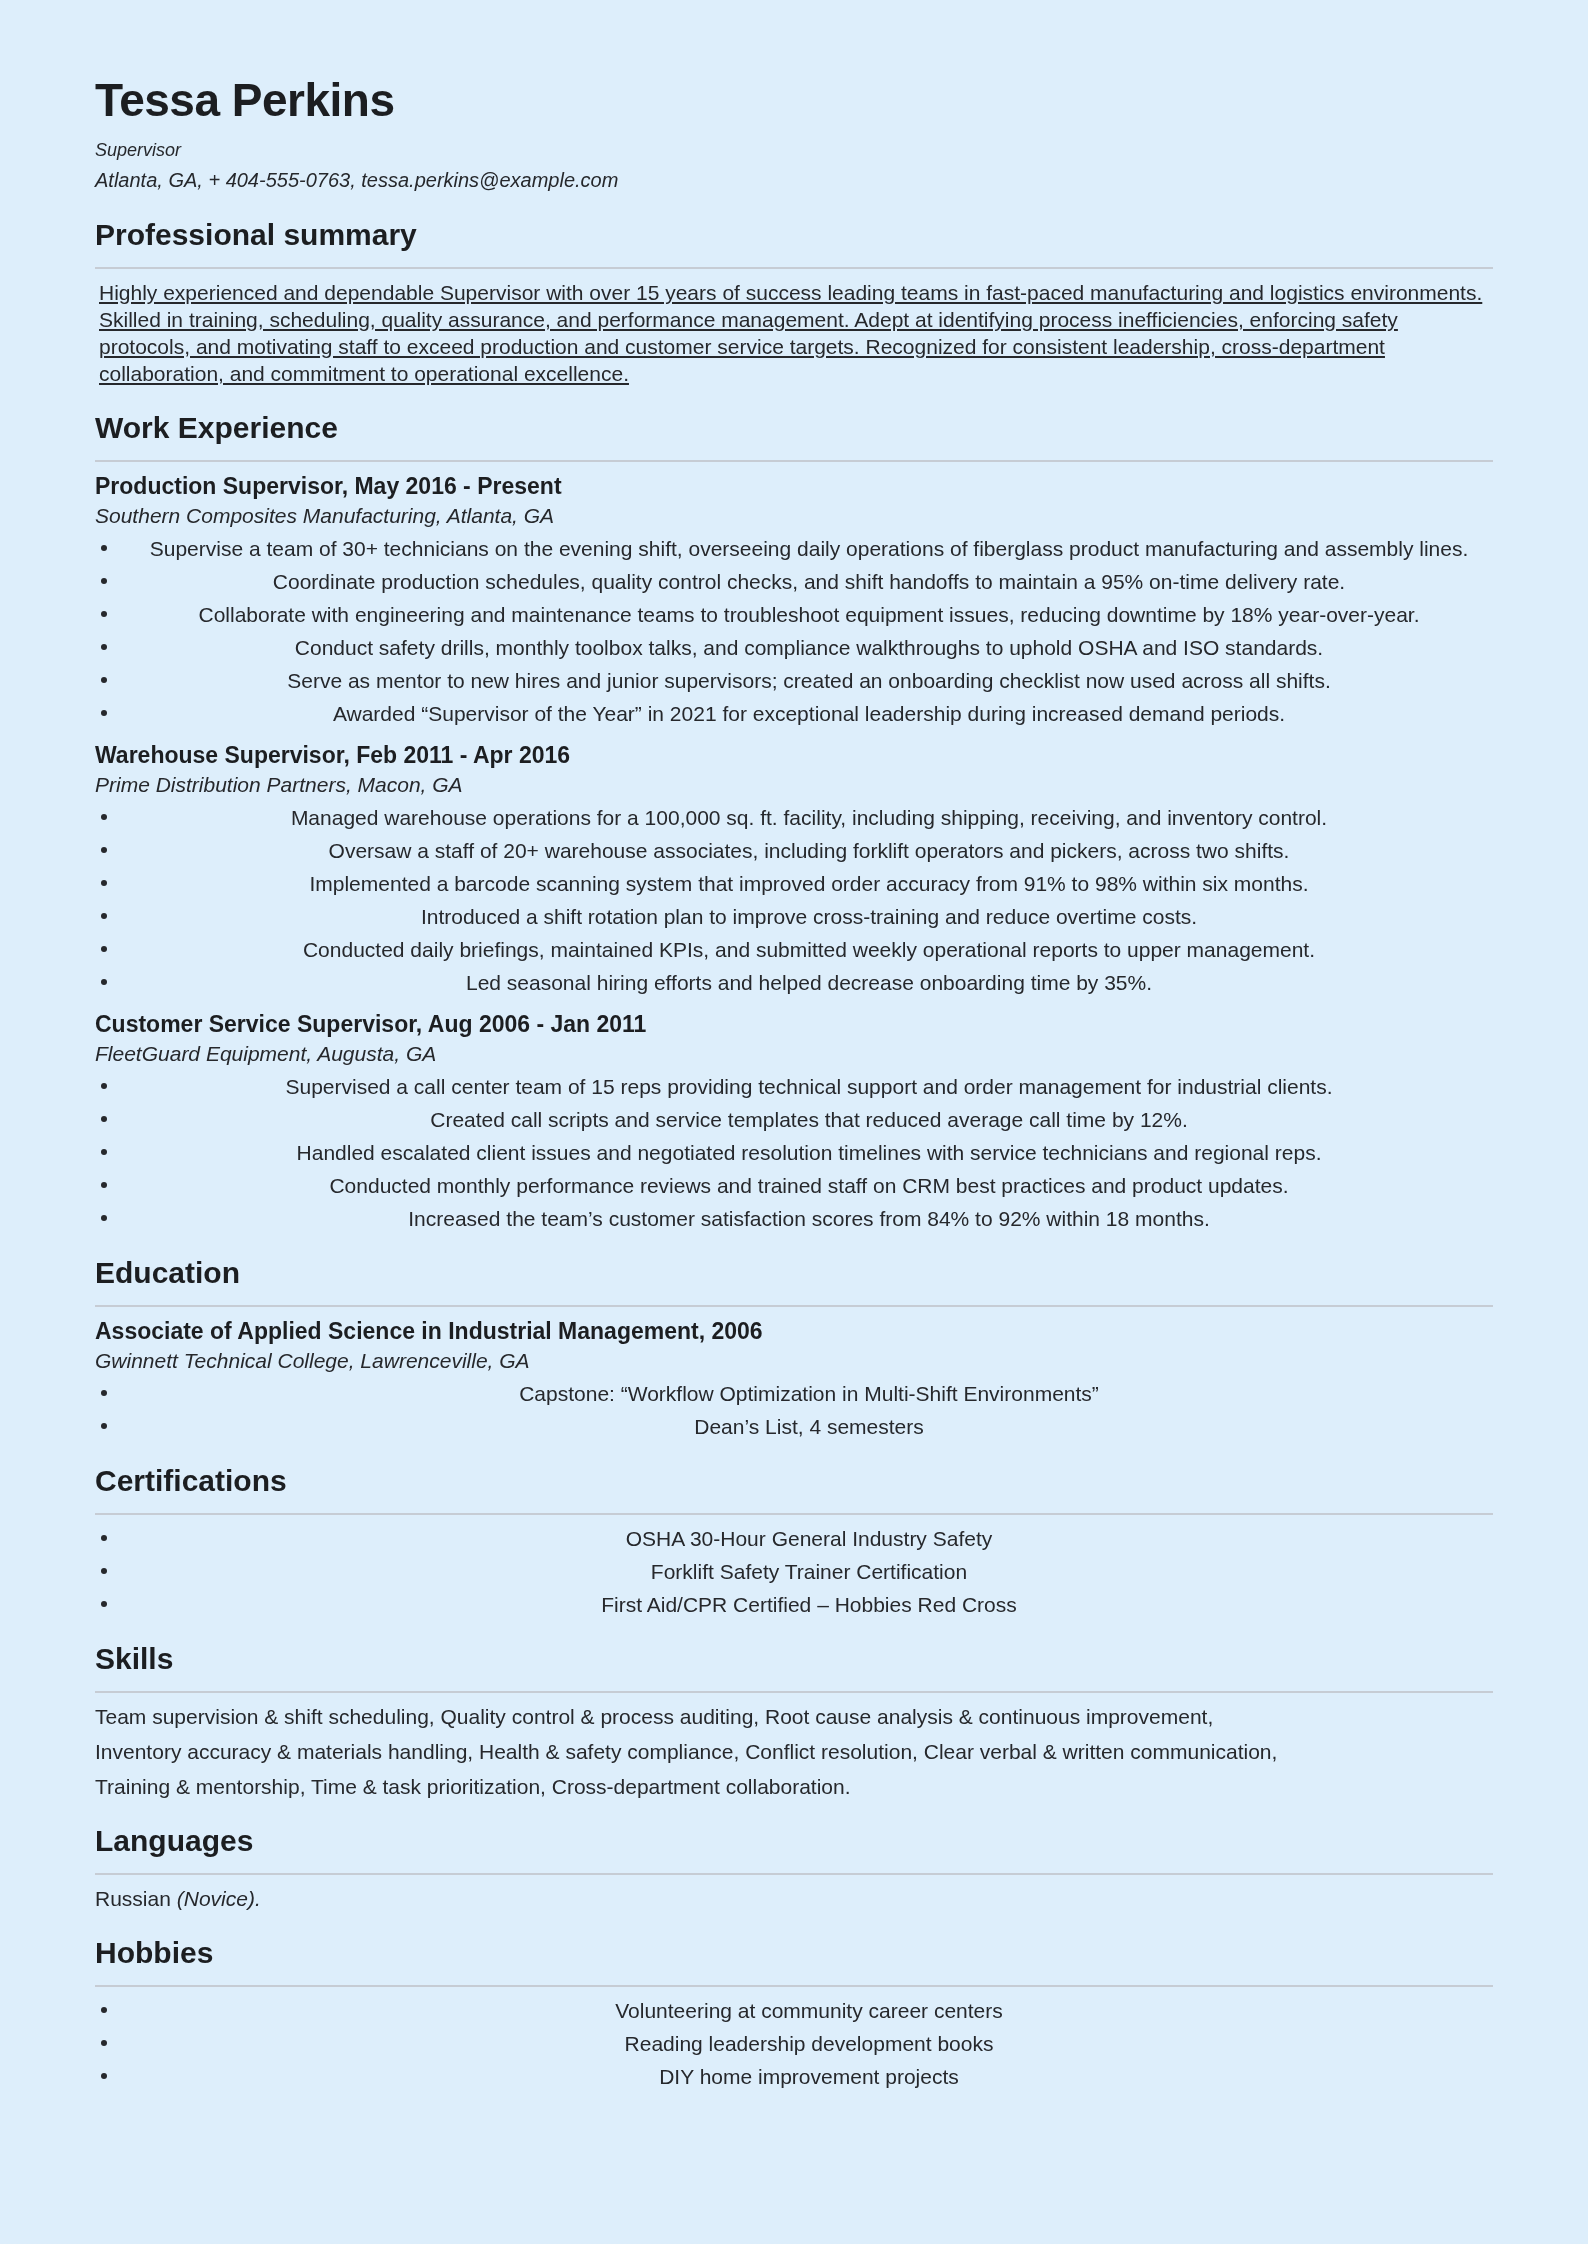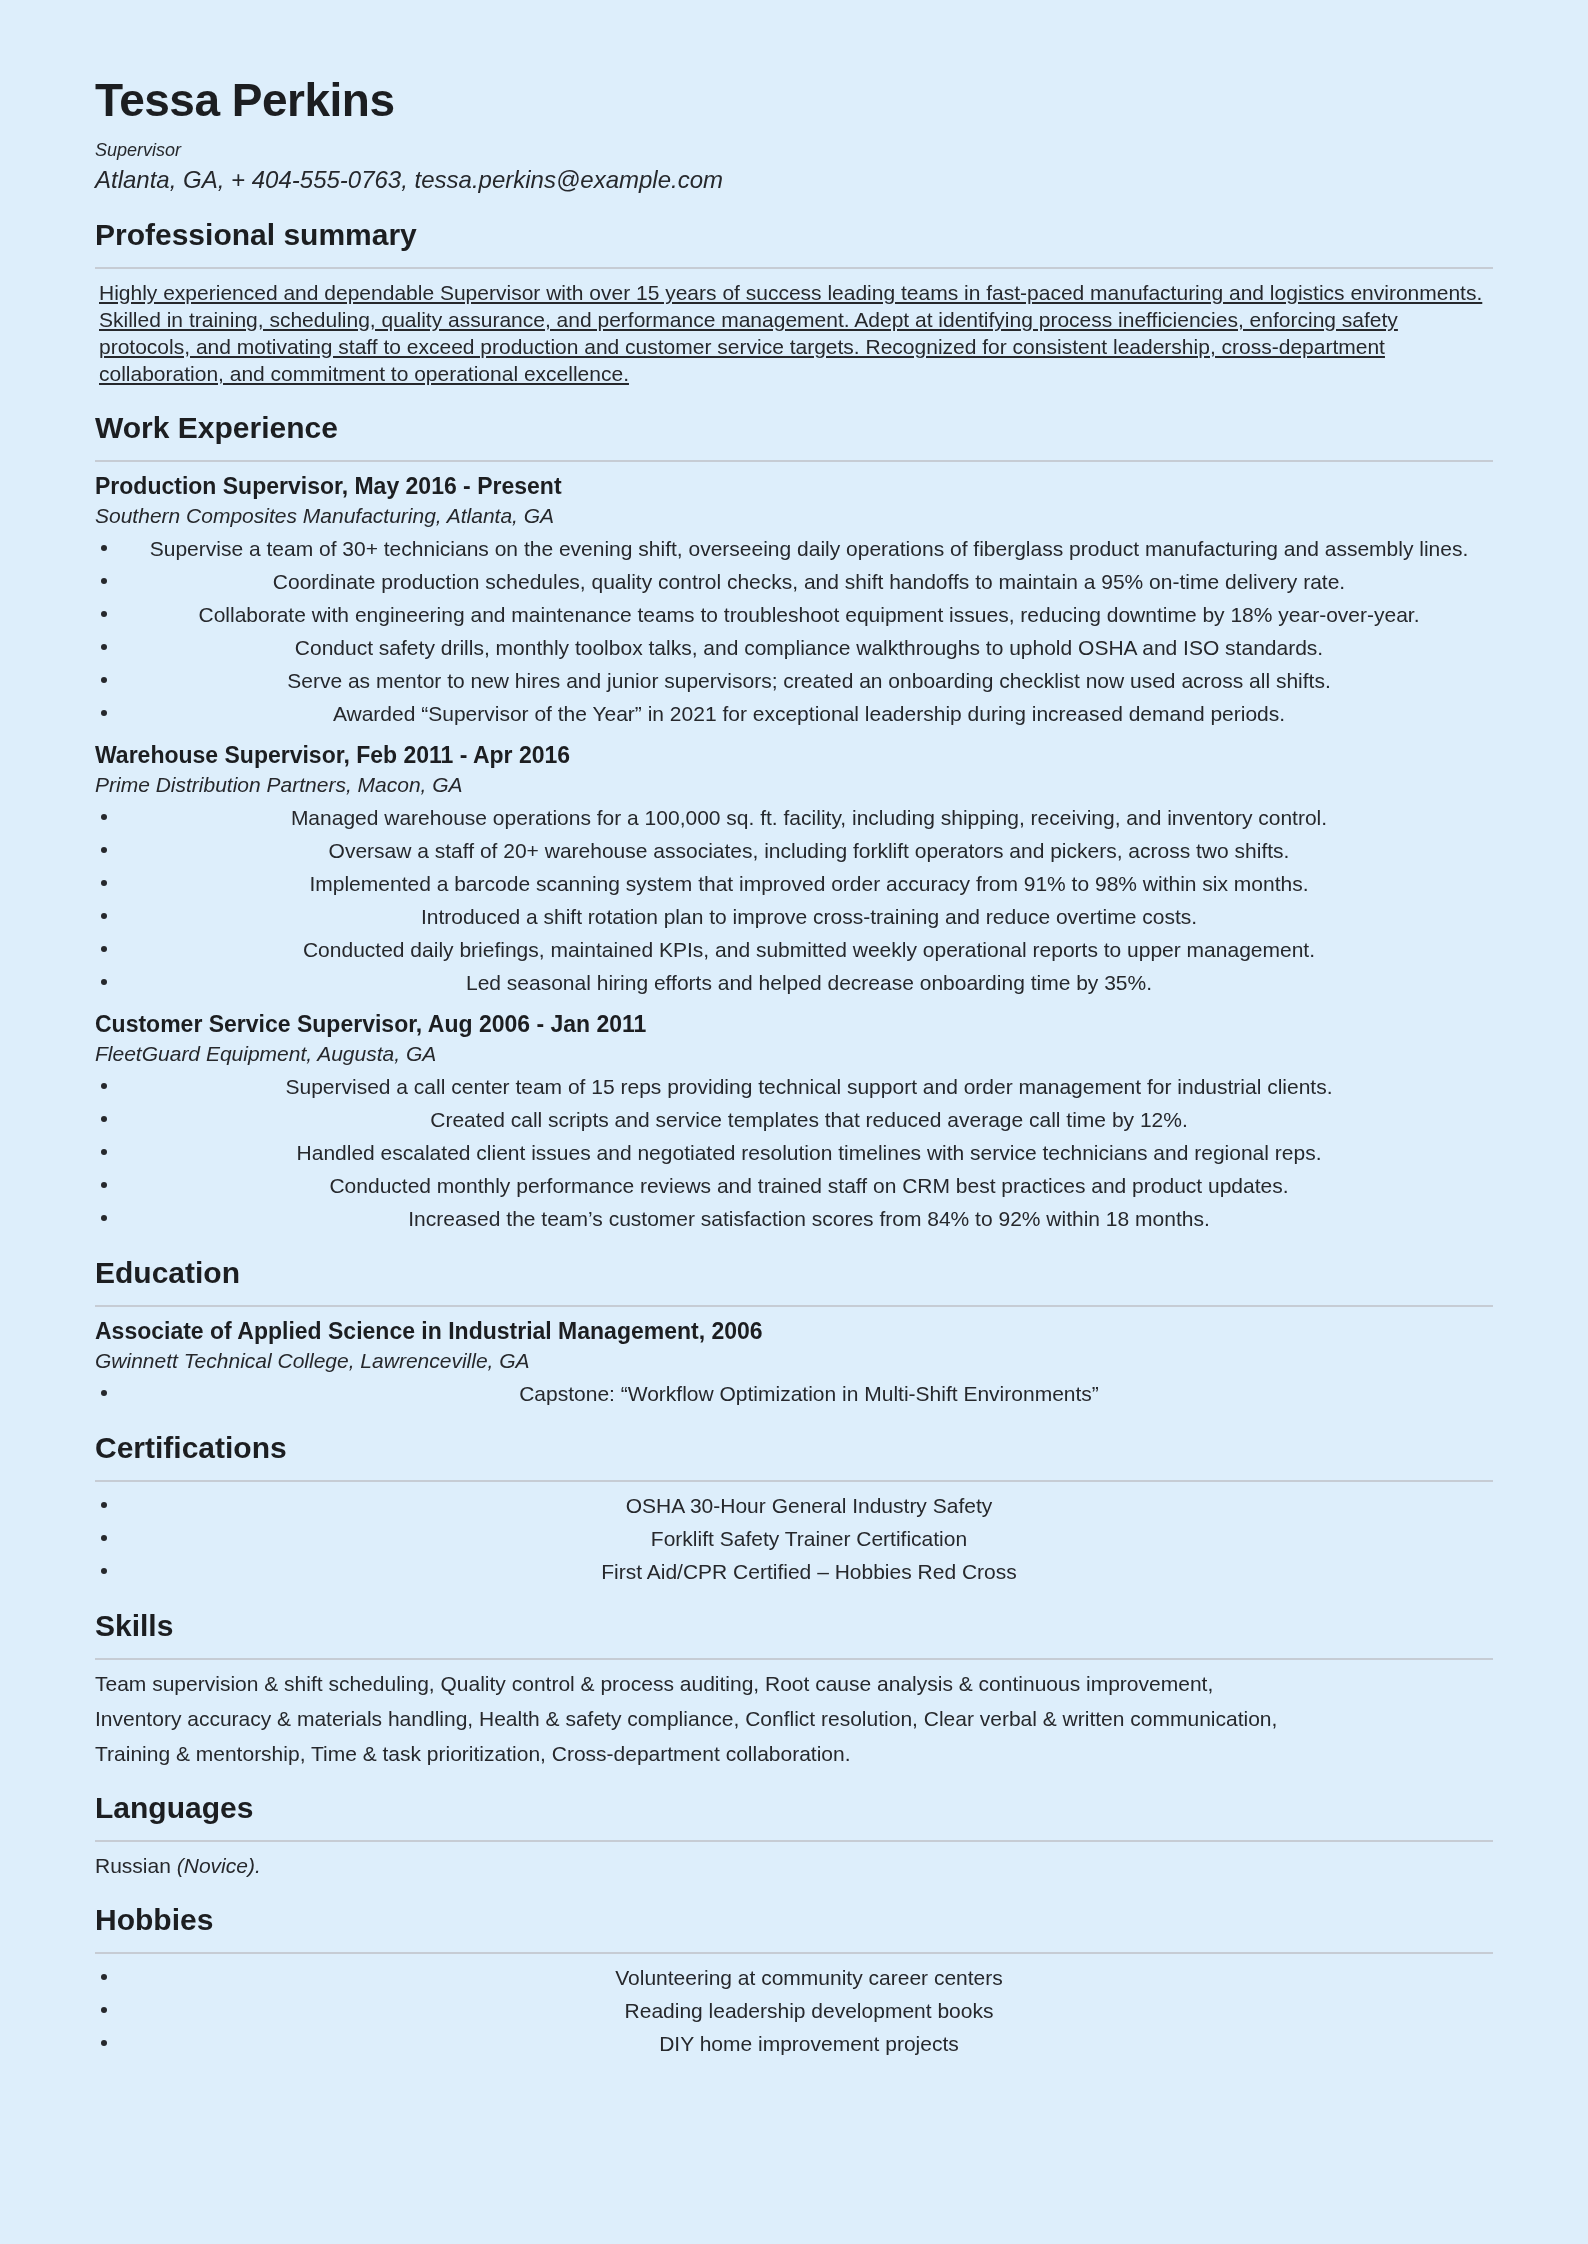--- a/index.html
+++ b/index.html
@@ -27,21 +27,21 @@
       letter-spacing: -0.5px;
       margin: 0 0 10px 0;
     }
     .subtitle {
       font-size: 18px;
       line-height: 28px;
       margin: 0 0 2px 0;
       font-style: italic;
     }
     .contact {
-      font-size: 24px;
+      font-size: 20px;
       line-height: 28px;
       font-style: italic;
       margin: 0;
     }
     h2.section-heading {
       font-size: 30px;
       line-height: 33px;
       font-weight: bold;
       color: var(--heading);
       margin: 24px 0 10px 0;
@@ -162,20 +162,21 @@
   </div>
 </section>
 
 <section>
   <h2 class="section-heading">Education</h2>
   <div class="job">
     <h3 class="entry-title">Associate of Applied Science in Industrial Management, 2006</h3>
     <p class="entry-subtitle">Gwinnett Technical College, Lawrenceville, GA</p>
     <ul class="bullet-list">
         <li>Capstone: “Workflow Optimization in Multi-Shift Environments”</li>
+        <li>Dean’s List, 4 semesters</li>
       </ul>
   </div>
 </section>
 
 <section>
   <h2 class="section-heading">Certifications</h2>
   <ul class="bullet-list">
       <li>OSHA 30-Hour General Industry Safety</li>
       <li>Forklift Safety Trainer Certification</li>
       <li>First Aid/CPR Certified – Hobbies Red Cross</li>

